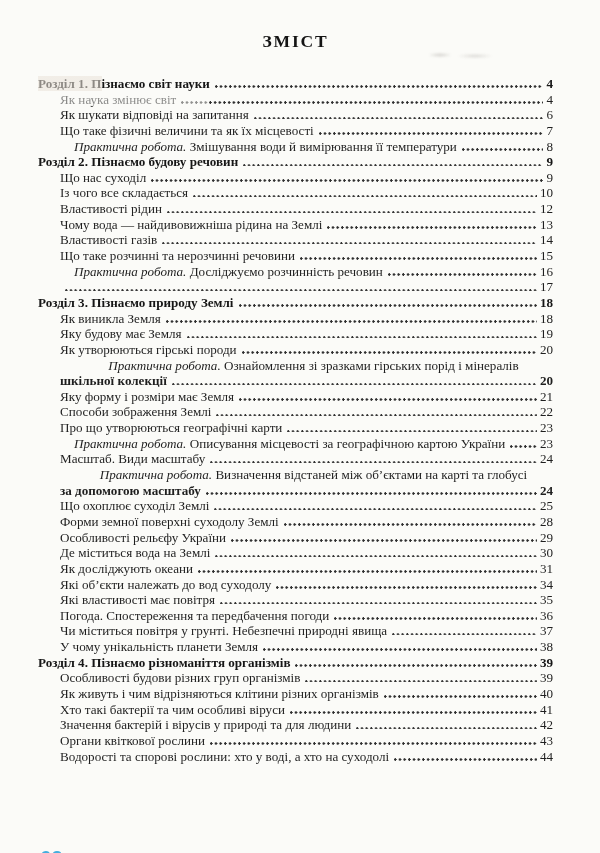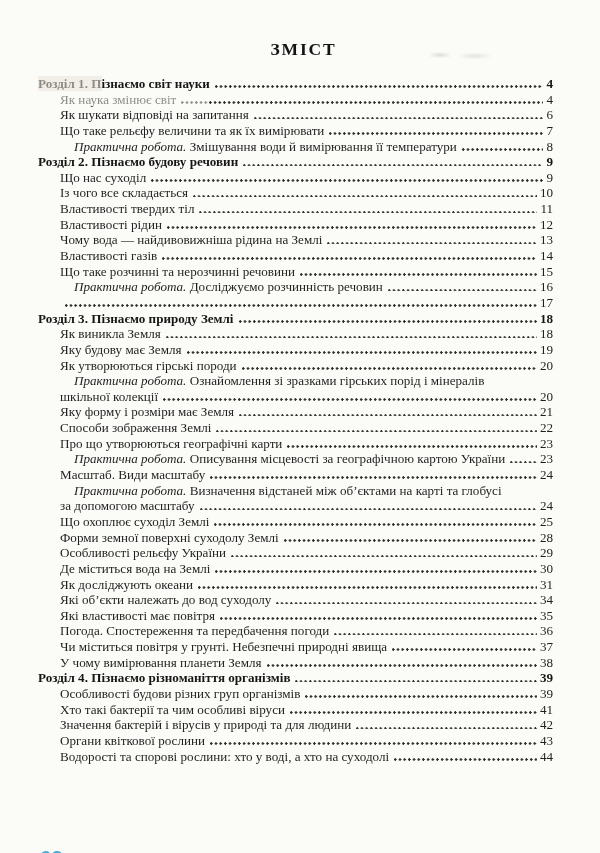--- a/index.html
+++ b/index.html
@@ -11,21 +11,21 @@
     font-family: "Liberation Serif", serif;
     color: #1f1f1f;
     overflow: hidden;
   }
 
   .page-title {
     position: absolute;
     top: 31px;
     left: 38px;
     width: 515px;
-    margin: 8px;
+    margin: 0;
     text-align: center;
     font-size: 17.5px;
     font-weight: bold;
     letter-spacing: 1.8px;
     color: #141414;
   }
 
   
   .smudge {
     position: absolute;
@@ -51,22 +51,22 @@
   .toc-line {
     display: flex;
     align-items: baseline;
     height: 15.65px;
     font-size: 13.1px;
     line-height: 15.65px;
     white-space: nowrap;
   }
   .toc-line.section { font-weight: bold; color: #161616; }
   .toc-line.entry     { padding-left: 22px; }
-  .toc-line.practical { padding-left: 36px; }
-  .toc-line.cont      { padding-left: 22px; }
+  .toc-line.practical { padding-left: 36px; justify-content: center; }
+  .toc-line.cont      { padding-left: 22px; font-weight: bold; }
 
   .prefix { font-style: italic; }
   .prefix:empty { display: none; }
 
   .dots {
     flex: 1 1 auto;
     min-width: 6px;
     align-self: baseline;
     height: 2.6px;
     margin: 0 2px 0 5px;
@@ -122,21 +122,21 @@
     <span class="line-label"><span class="txt">Як наука змінює світ</span></span>
     <span class="dots"></span>
     <span class="pg">4</span>
   </div>
       <div class="toc-line entry">
     <span class="line-label"><span class="txt">Як шукати відповіді на запитання</span></span>
     <span class="dots"></span>
     <span class="pg">6</span>
   </div>
       <div class="toc-line entry">
-    <span class="line-label"><span class="txt">Що таке рельєфу величини та як їх вимірювати</span></span>
+    <span class="line-label"><span class="txt">Що таке фізичні величини та як їх місцевості</span></span>
     <span class="dots"></span>
     <span class="pg">7</span>
   </div>
       <div class="toc-line practical">
     <span class="line-label"><i class="prefix">Практична робота. </i><span class="txt">Змішування води й вимірювання її температури</span></span>
     <span class="dots"></span>
     <span class="pg">8</span>
   </div>
       <div class="toc-line section">
     <span class="line-label"><span class="txt">Розділ 2. Пізнаємо будову речовин</span></span>
@@ -147,25 +147,20 @@
     <span class="line-label"><span class="txt">Що нас суходіл</span></span>
     <span class="dots"></span>
     <span class="pg">9</span>
   </div>
       <div class="toc-line entry">
     <span class="line-label"><span class="txt">Із чого все складається</span></span>
     <span class="dots"></span>
     <span class="pg">10</span>
   </div>
       <div class="toc-line entry">
-    <span class="line-label"><span class="txt">Властивості твердих тіл</span></span>
-    <span class="dots"></span>
-    <span class="pg">11</span>
-  </div>
-      <div class="toc-line entry">
     <span class="line-label"><span class="txt">Властивості рідин</span></span>
     <span class="dots"></span>
     <span class="pg">12</span>
   </div>
       <div class="toc-line entry">
     <span class="line-label"><span class="txt">Чому вода — найдивовижніша рідина на Землі</span></span>
     <span class="dots"></span>
     <span class="pg">13</span>
   </div>
       <div class="toc-line entry">
@@ -289,35 +284,40 @@
     <span class="line-label"><span class="txt">Погода. Спостереження та передбачення погоди</span></span>
     <span class="dots"></span>
     <span class="pg">36</span>
   </div>
       <div class="toc-line entry">
     <span class="line-label"><span class="txt">Чи міститься повітря у грунті. Небезпечні природні явища</span></span>
     <span class="dots"></span>
     <span class="pg">37</span>
   </div>
       <div class="toc-line entry">
-    <span class="line-label"><span class="txt">У чому вимірювання планети Земля</span></span>
+    <span class="line-label"><span class="txt">У чому унікальність планети Земля</span></span>
     <span class="dots"></span>
     <span class="pg">38</span>
   </div>
       <div class="toc-line section">
     <span class="line-label"><span class="txt">Розділ 4. Пізнаємо різноманіття організмів</span></span>
     <span class="dots"></span>
     <span class="pg">39</span>
   </div>
       <div class="toc-line entry">
     <span class="line-label"><span class="txt">Особливості будови різних груп організмів</span></span>
     <span class="dots"></span>
     <span class="pg">39</span>
   </div>
       <div class="toc-line entry">
+    <span class="line-label"><span class="txt">Як живуть і чим відрізняються клітини різних організмів</span></span>
+    <span class="dots"></span>
+    <span class="pg">40</span>
+  </div>
+      <div class="toc-line entry">
     <span class="line-label"><span class="txt">Хто такі бактерії та чим особливі віруси</span></span>
     <span class="dots"></span>
     <span class="pg">41</span>
   </div>
       <div class="toc-line entry">
     <span class="line-label"><span class="txt">Значення бактерій і вірусів у природі та для людини</span></span>
     <span class="dots"></span>
     <span class="pg">42</span>
   </div>
       <div class="toc-line entry">

